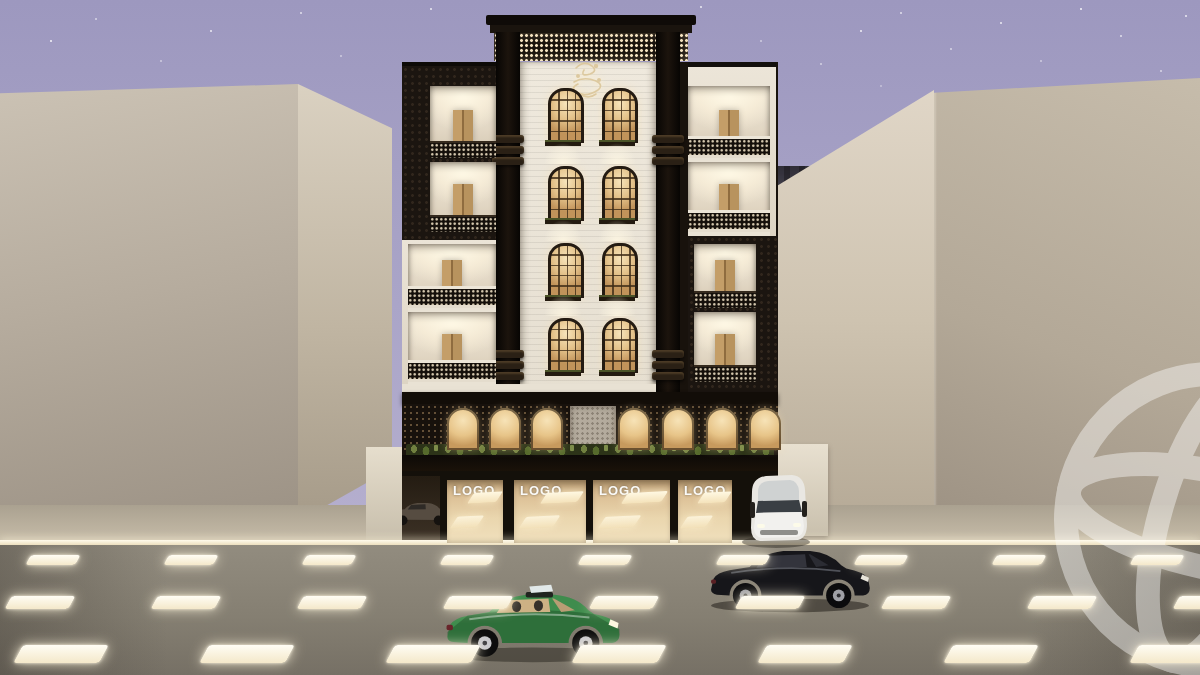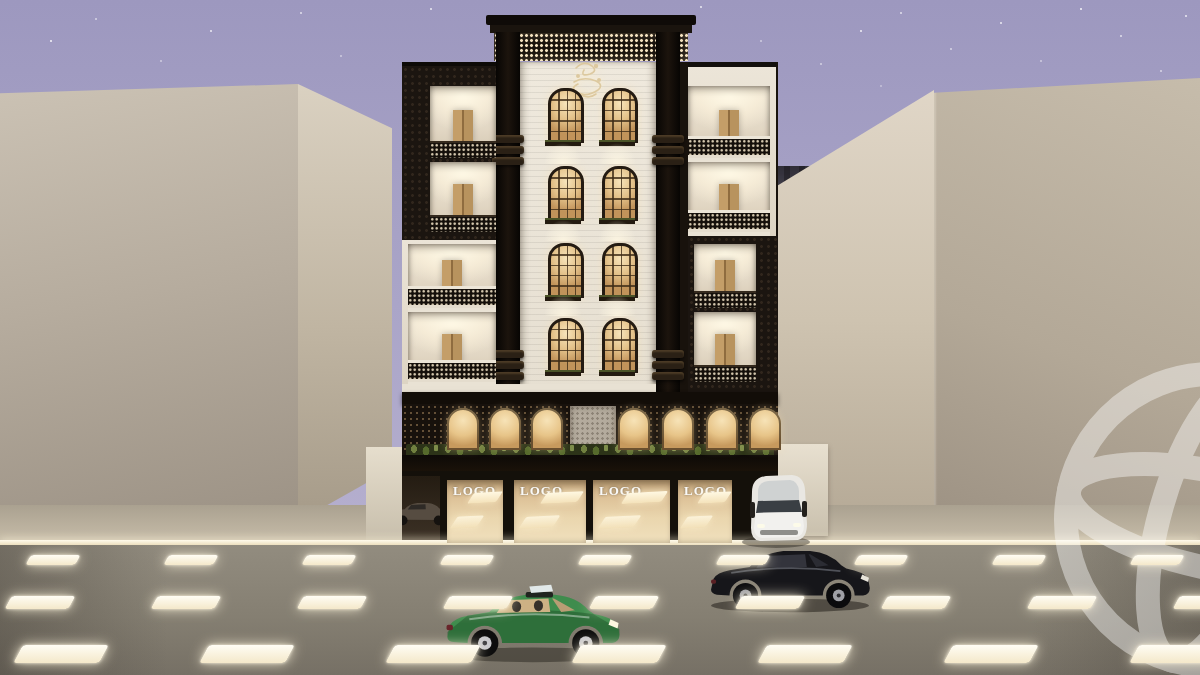--- a/index.html
+++ b/index.html
@@ -1,18 +1,18 @@
 <!DOCTYPE html>
 <html><head>
 <meta charset="utf-8">
 <style>
   html,body{margin:0;padding:0;background:#222;}
   #canvas{
     position:relative;width:1200px;height:675px;overflow:hidden;
-    font-family:Liberation Serif, serif;
+    font-family:Liberation Sans, sans-serif;
     background:linear-gradient(180deg,#9d98bf 0%,#aaa5c8 45%,#bcb5d3 100%);
   }
   .abs{position:absolute;}
   
   .stars{position:absolute;top:0;left:0;width:2px;height:2px;border-radius:50%;
     box-shadow:50px 40px 0 rgba(255,255,255,.9),95px 18px 0 rgba(255,255,255,.6),
     160px 60px 0 rgba(255,255,255,.5),210px 30px 0 rgba(255,255,255,.8),
     300px 12px 0 rgba(255,255,255,.7),340px 55px 0 rgba(255,255,255,.5),
     430px 8px 0 rgba(255,255,255,.8),640px 20px 0 rgba(255,255,255,.6),
     700px 6px 0 rgba(255,255,255,.8),760px 40px 0 rgba(255,255,255,.5),

